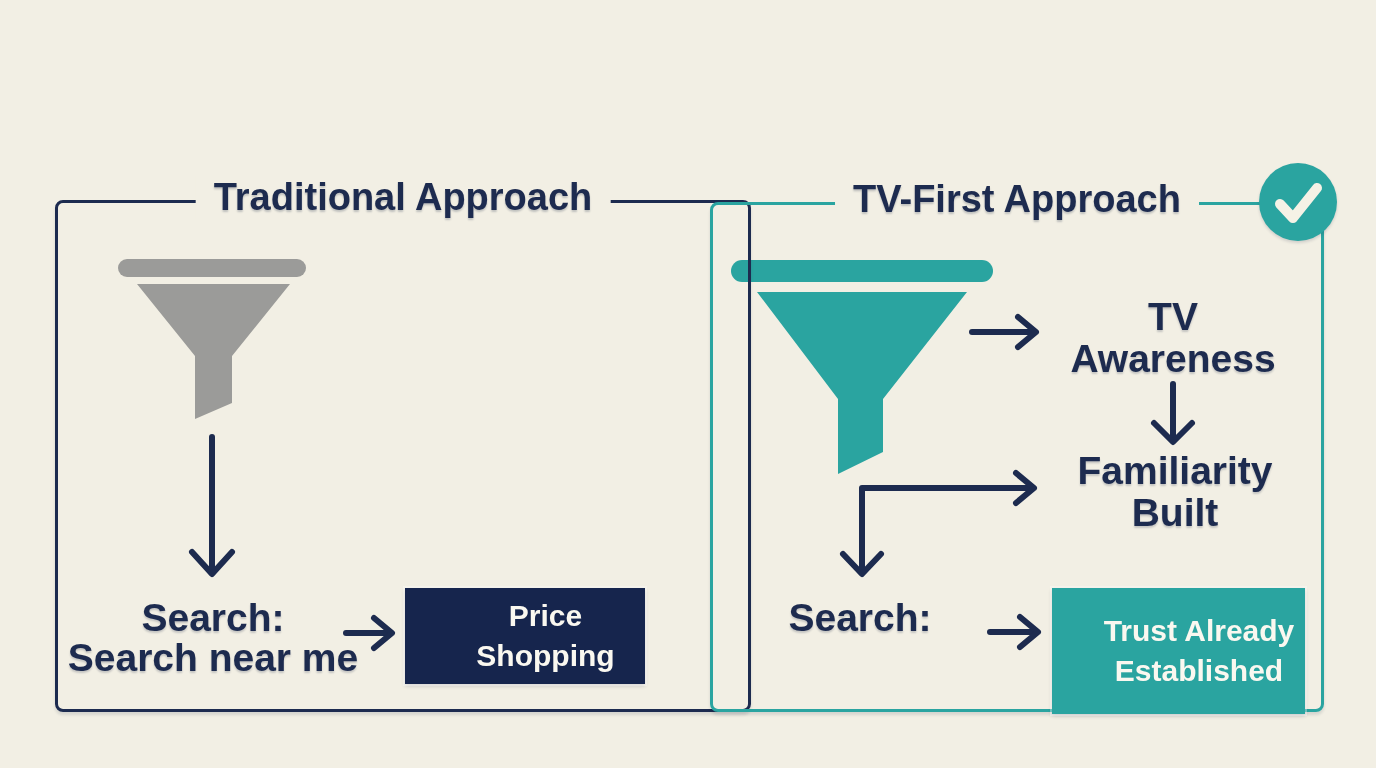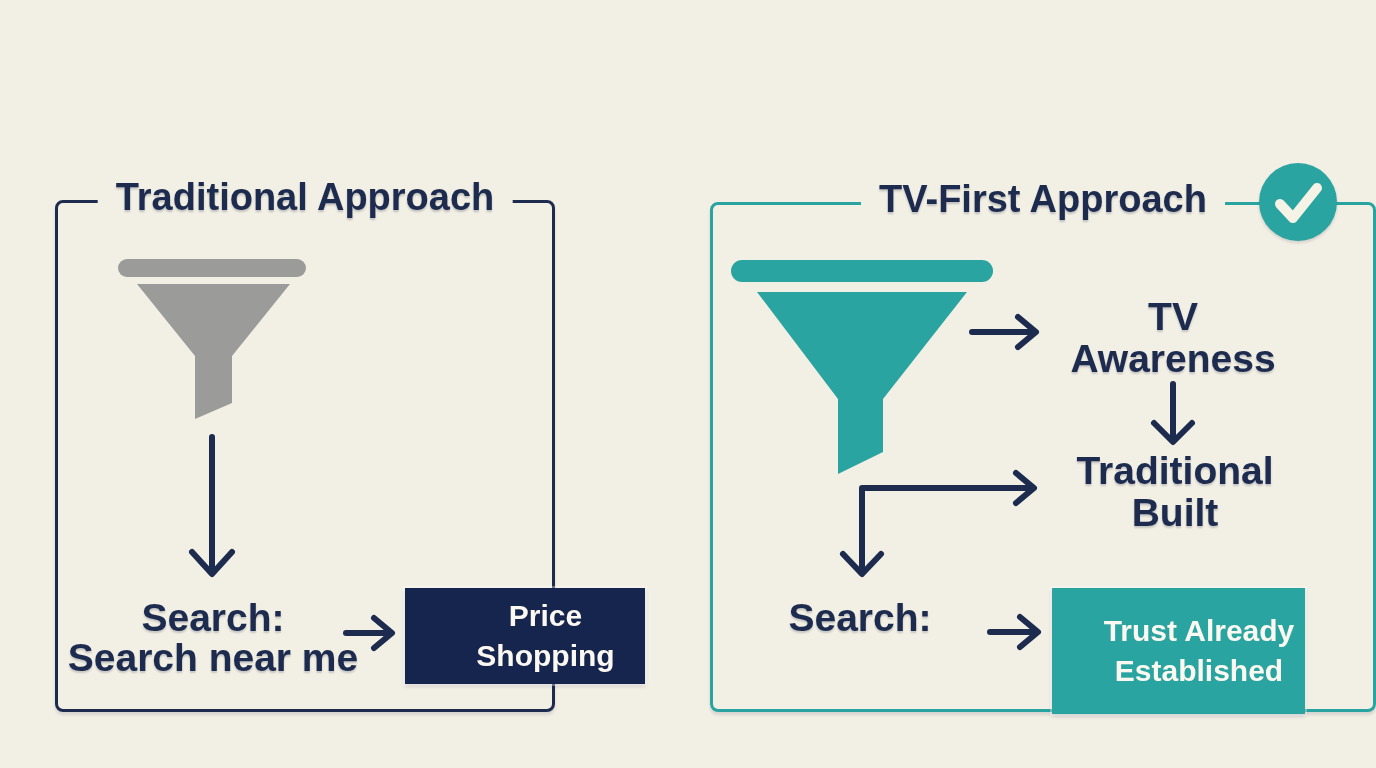--- a/index.html
+++ b/index.html
@@ -11,22 +11,22 @@
   body{background:var(--cream);font-family:"Liberation Sans",sans-serif;}
   .canvas{position:relative;width:1376px;height:768px;background:var(--cream);}
 
   .page-title{
     position:absolute;left:0;top:56px;width:100%;text-align:center;
     font-size:48px;font-weight:800;color:var(--navy);letter-spacing:-1px;
     text-shadow:0 2px 2px rgba(20,30,60,0.22);
   }
 
   .panel{position:absolute;border-radius:8px;box-shadow:0 3px 3px rgba(20,30,60,0.12);}
-  .panel-left{left:55px;top:200px;width:500px;height:512px;border:3px solid var(--navy);}
-  .panel-right{left:710px;top:202px;width:666px;height:510px;border:3px solid var(--teal);}
+  .panel-left{left:55px;top:200px;width:696px;height:512px;border:3px solid var(--navy);}
+  .panel-right{left:710px;top:202px;width:614px;height:510px;border:3px solid var(--teal);}
 
   .panel-title{
     position:absolute;top:-27px;left:50%;transform:translateX(-50%);
     background:var(--cream);padding:0 18px;white-space:nowrap;
     font-size:38px;font-weight:800;color:var(--navy);
     text-shadow:0 2px 2px rgba(20,30,60,0.22);
   }
 
   .check-badge{
     position:absolute;left:546px;top:-42px;width:78px;height:78px;border-radius:50%;
@@ -119,21 +119,21 @@
     <div class="panel-title">TV-First Approach</div>
     <div class="check-badge">
       <svg width="78" height="78" viewBox="0 0 78 78" aria-hidden="true">
         <polyline points="21,41 34,55 58,25" fill="none" stroke="#f5f2e6" stroke-width="10" stroke-linecap="round" stroke-linejoin="round"></polyline>
       </svg>
     </div>
   </div>
 
   <div class="label label-tv">TV Awareness</div>
 
-  <div class="label label-familiarity">Traditional Built</div>
+  <div class="label label-familiarity">Familiarity Built</div>
 
   <div class="label label-search-right">
     <span>Search:</span><br>
   </div>
 
   <div class="outcome-box box-teal">
     <span>Trust Already Established</span>
   </div>
 
 </div>

